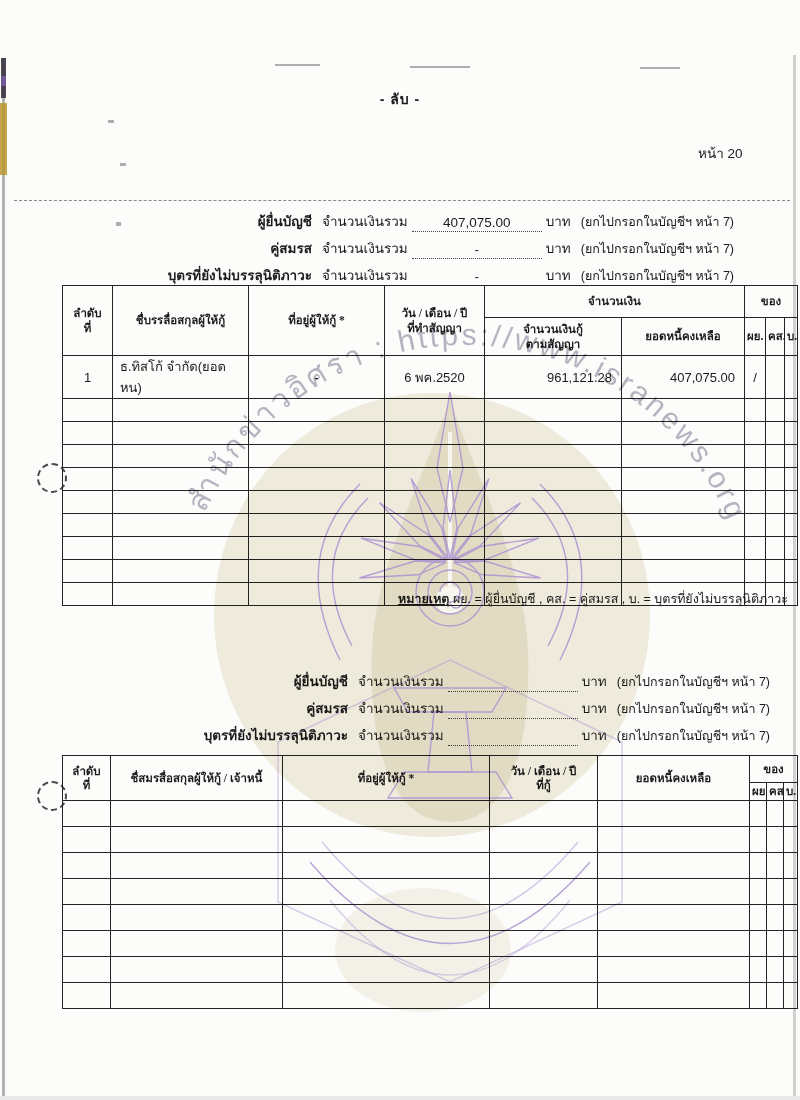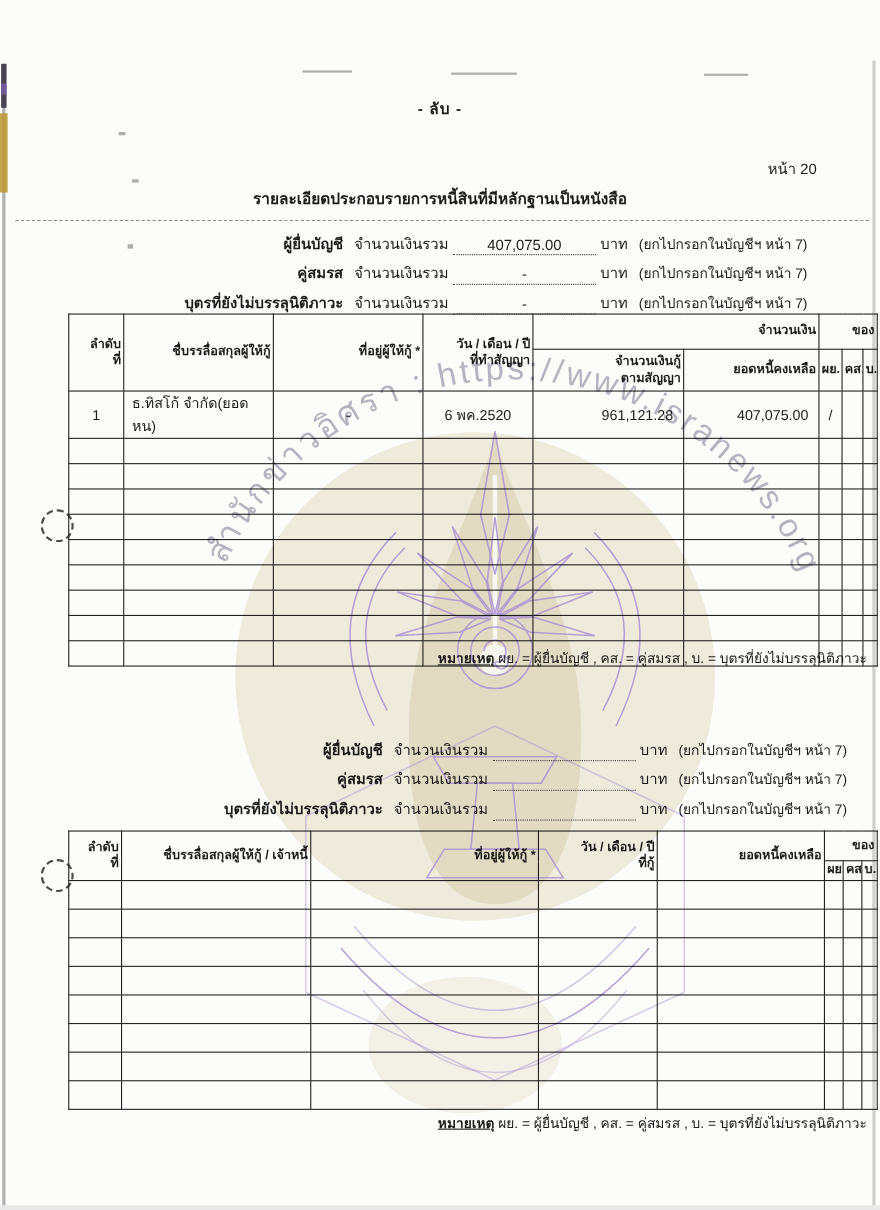--- a/index.html
+++ b/index.html
@@ -36,21 +36,21 @@
   .fields2 .flabel{width:348px;}
   .frow .fname{margin-left:10px;font-weight:normal;}
   .frow .fvalue{width:130px;margin-left:4px;border-bottom:1.5px dotted #444;text-align:center;line-height:16px;font-size:13.5px;}
   .frow .funit{margin-left:4px;}
   .frow .fnote{margin-left:10px;font-size:12.5px;}
   
   table{border-collapse:collapse;table-layout:fixed;position:absolute;left:62px;width:735px;background:transparent;}
   #t1{top:285px;}
   #t2{top:755px;}
   th,td{border:1.4px solid #232323;padding:0 2px;overflow:hidden;}
-  th{font-size:11.5px;font-weight:600;text-align:right;white-space:pre-line;line-height:1.25;}
+  th{font-size:11.5px;font-weight:600;text-align:center;white-space:pre-line;line-height:1.25;font-family:Liberation Serif, serif;}
   td{font-size:13px;text-align:center;}
   #t1 thead tr.h1{height:32px;}
   #t1 thead tr.h2{height:38px;}
   #t1 tbody tr{height:23px;}
   #t1 tbody tr:first-child{height:27px;}
   #t1 td:nth-child(2){text-align:left;padding-left:7px;}
   #t1 td:nth-child(5),#t1 td:nth-child(6){text-align:right;padding-right:9px;}
   #t2 thead tr.h1{height:27px;}
   #t2 thead tr.h2{height:18px;}
   #t2 tbody tr{height:26px;}
@@ -80,21 +80,20 @@
   <div class="speck" style="left:640px;top:67px;width:40px;height:2px;"></div>
   <div class="speck" style="left:108px;top:120px;width:6px;height:3px;"></div>
   <div class="speck" style="left:120px;top:163px;width:6px;height:3px;"></div>
   <div class="speck" style="left:116px;top:222px;width:5px;height:4px;"></div>
 
   <div class="hole hole1"></div>
   <div class="hole hole2"></div>
 
   <div class="classification">- ลับ -</div>
   <div class="pageno">หน้า 20</div>
-  <div class="title1">รายละเอียดประกอบรายการหนี้สินที่มีหลักฐานเป็นหนังสือ</div>
   <div class="sep"></div>
 
   <div class="fields fields1">
     <div class="frow">
       <span class="flabel">ผู้ยื่นบัญชี</span>
       <span class="fname">จำนวนเงินรวม</span>
       <span class="fvalue">407,075.00</span>
       <span class="funit">บาท</span>
       <span class="fnote">(ยกไปกรอกในบัญชีฯ หน้า 7)</span>
     </div>
@@ -297,21 +296,21 @@
         <col style="width:108px">
       <col style="width:152px">
         <col style="width:17px">
         <col style="width:17px">
         <col style="width:14px">
     </colgroup>
     <thead>
       <tr class="h1">
         <th rowspan="2">ลำดับ
 ที่</th>
-        <th rowspan="2">ชื่บรรลื่อสกุลผู้ให้กู้ / เจ้าหนี้</th>
+        <th rowspan="2">ชื่สมรสื่อสกุลผู้ให้กู้ / เจ้าหนี้</th>
         <th rowspan="2">ที่อยู่ผู้ให้กู้ *</th>
         <th rowspan="2">วัน / เดือน / ปี
 ที่กู้</th>
         <th rowspan="2">ยอดหนี้คงเหลือ</th>
         <th colspan="3">ของ</th>
       </tr>
       <tr class="h2">
         <th>ผย.</th>
         <th>คส.</th>
         <th>บ.</th>
@@ -394,23 +393,20 @@
           <td></td>
           <td></td>
           <td></td>
           <td></td>
           <td></td>
           <td></td>
         </tr>
       </tbody>
   </table>
 
-  <div class="legend legend2">
-    <span class="lg-prefix">หมายเหตุ</span><span> ผย. = ผู้ยื่นบัญชี , คส. = คู่สมรส , บ. = บุตรที่ยังไม่บรรลุนิติภาวะ</span>
-  </div>
 
   <div class="wm-layer">
     <svg width="800" height="1100" viewBox="0 0 800 1100">
       <defs>
         <path id="arcPath" d="M 197,533 A 285,285 0 0 1 733,533" fill="none"></path>
       </defs>
 
       <ellipse cx="432" cy="615" rx="218" ry="222" fill="#e6dfc9" opacity="0.55"></ellipse>
       <ellipse cx="423" cy="950" rx="88" ry="62" fill="#e6dfc9" opacity="0.35"></ellipse>
       <path d="M450,398 C472,470 524,560 528,650 C532,762 502,822 450,822 C398,822 368,762 372,650 C376,560 428,470 450,398 Z" fill="#d8cdaa" opacity="0.45"></path>

